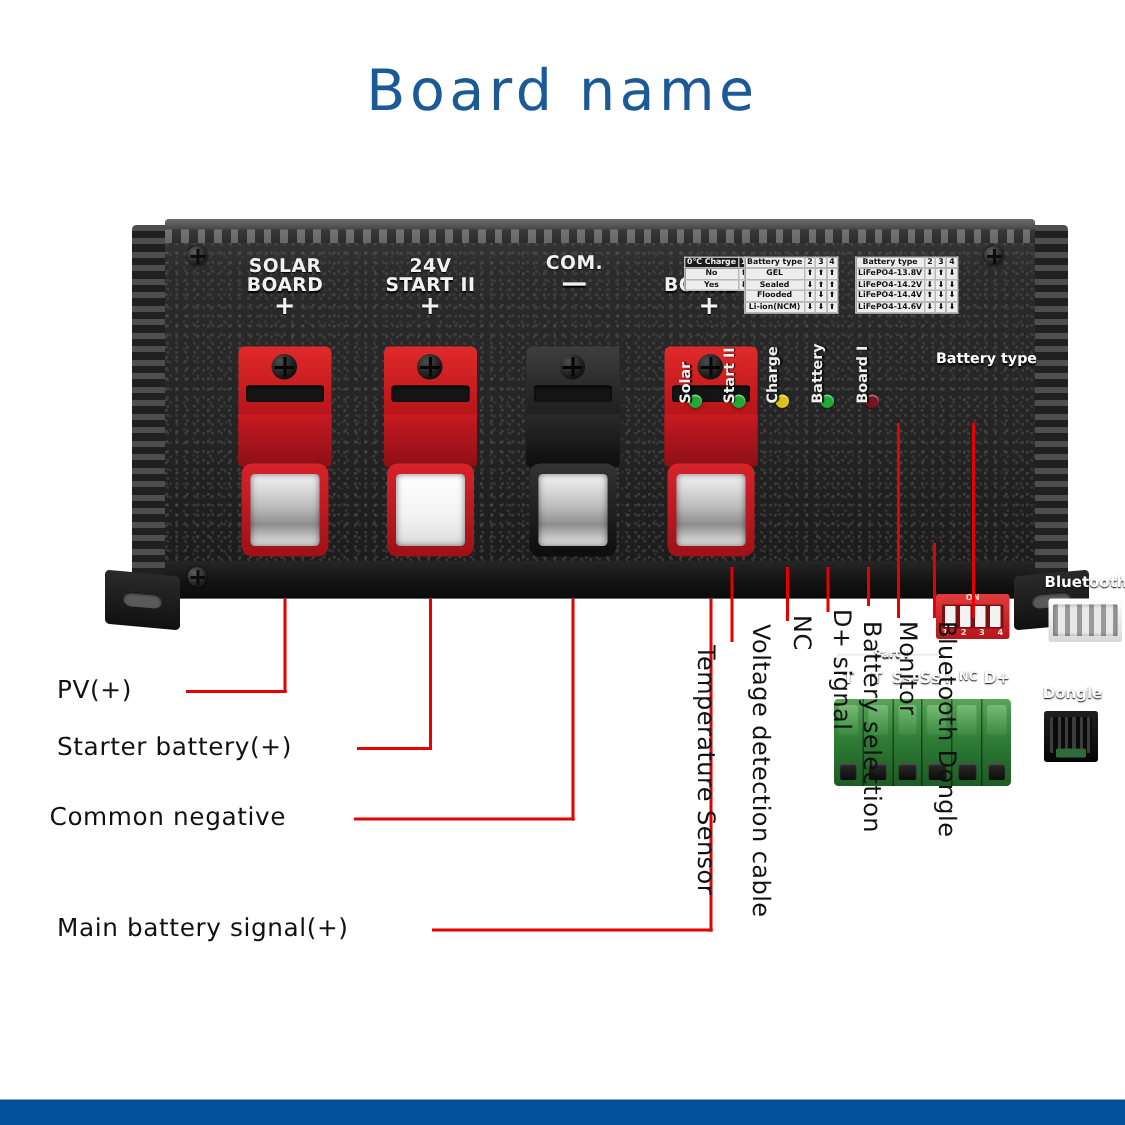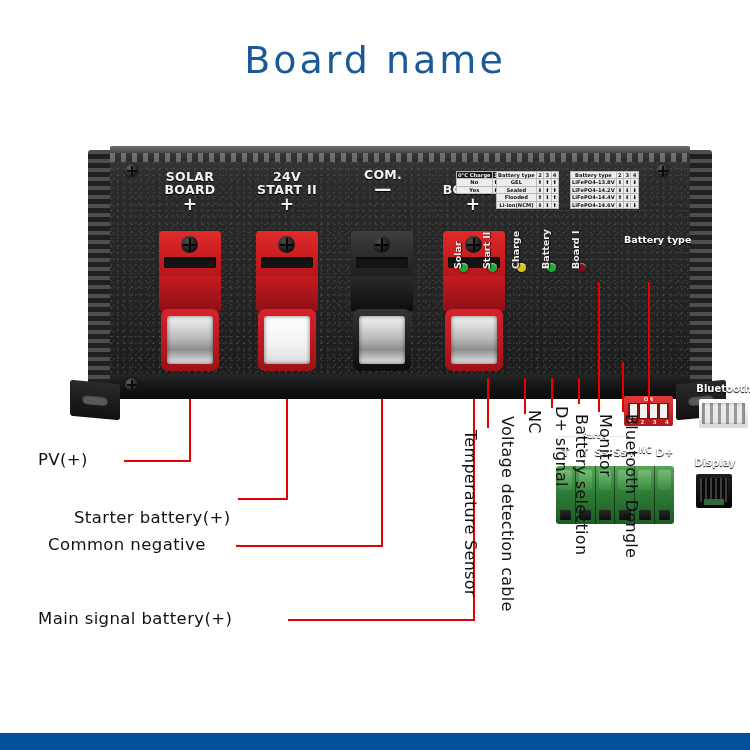--- a/index.html
+++ b/index.html
@@ -516,42 +516,42 @@
     <div class="gcell"></div>
     <div class="gcell"></div>
     <div class="gcell"></div>
   </div>
 
   <div id="btcap">Bluetooth</div>
   <div id="btconn">
       <div class="pins"></div>
     </div>
 
-  <div id="dispcap">Display</div>
+  <div id="dispcap">Dongle</div>
   <div id="dispconn">
       <div class="jack"></div>
     </div>
 
 </div>
 
 <div class="lead v" style="left:189px; top:399px; height:63px;"></div>
 <div class="lead h" style="left:124px; top:460px; width:67px;"></div>
 <div class="calloutL" style="left:38px; top:450px;">PV(+)</div>
 
 <div class="lead v" style="left:286px; top:399px; height:101px;"></div>
 <div class="lead h" style="left:238px; top:498px; width:50px;"></div>
-<div class="calloutL" style="left:38px; top:508px;margin-left:36px;">Starter battery(+)</div>
+<div class="calloutL" style="left:38px; top:488px;">Starter battery(+)</div>
 
 <div class="lead v" style="left:381px; top:399px; height:148px;"></div>
 <div class="lead h" style="left:236px; top:545px; width:147px;"></div>
-<div class="calloutL" style="left:48px; top:535px;">Common negative</div>
+<div class="calloutL" style="left:33px; top:535px;">Common negative</div>
 
 <div class="lead v" style="left:473px; top:399px; height:222px;"></div>
 <div class="lead h" style="left:288px; top:619px; width:187px;"></div>
-<div class="calloutL" style="left:38px; top:609px;">Main signal battery(+)</div>
+<div class="calloutL" style="left:38px; top:609px;">Main battery signal(+)</div>
 
 <div class="lead v" style="left:487px; top:378px; height:50px;"></div>
 <div class="calloutR" style="left:480px; top:430px;">Temperature Sensor</div>
 
 <div class="lead v" style="left:524px; top:378px; height:36px;"></div>
 <div class="calloutR" style="left:517px; top:416px;">Voltage detection cable</div>
 
 <div class="lead v" style="left:551px; top:378px; height:30px;"></div>
 <div class="calloutR" style="left:544px; top:410px;">NC</div>
 

